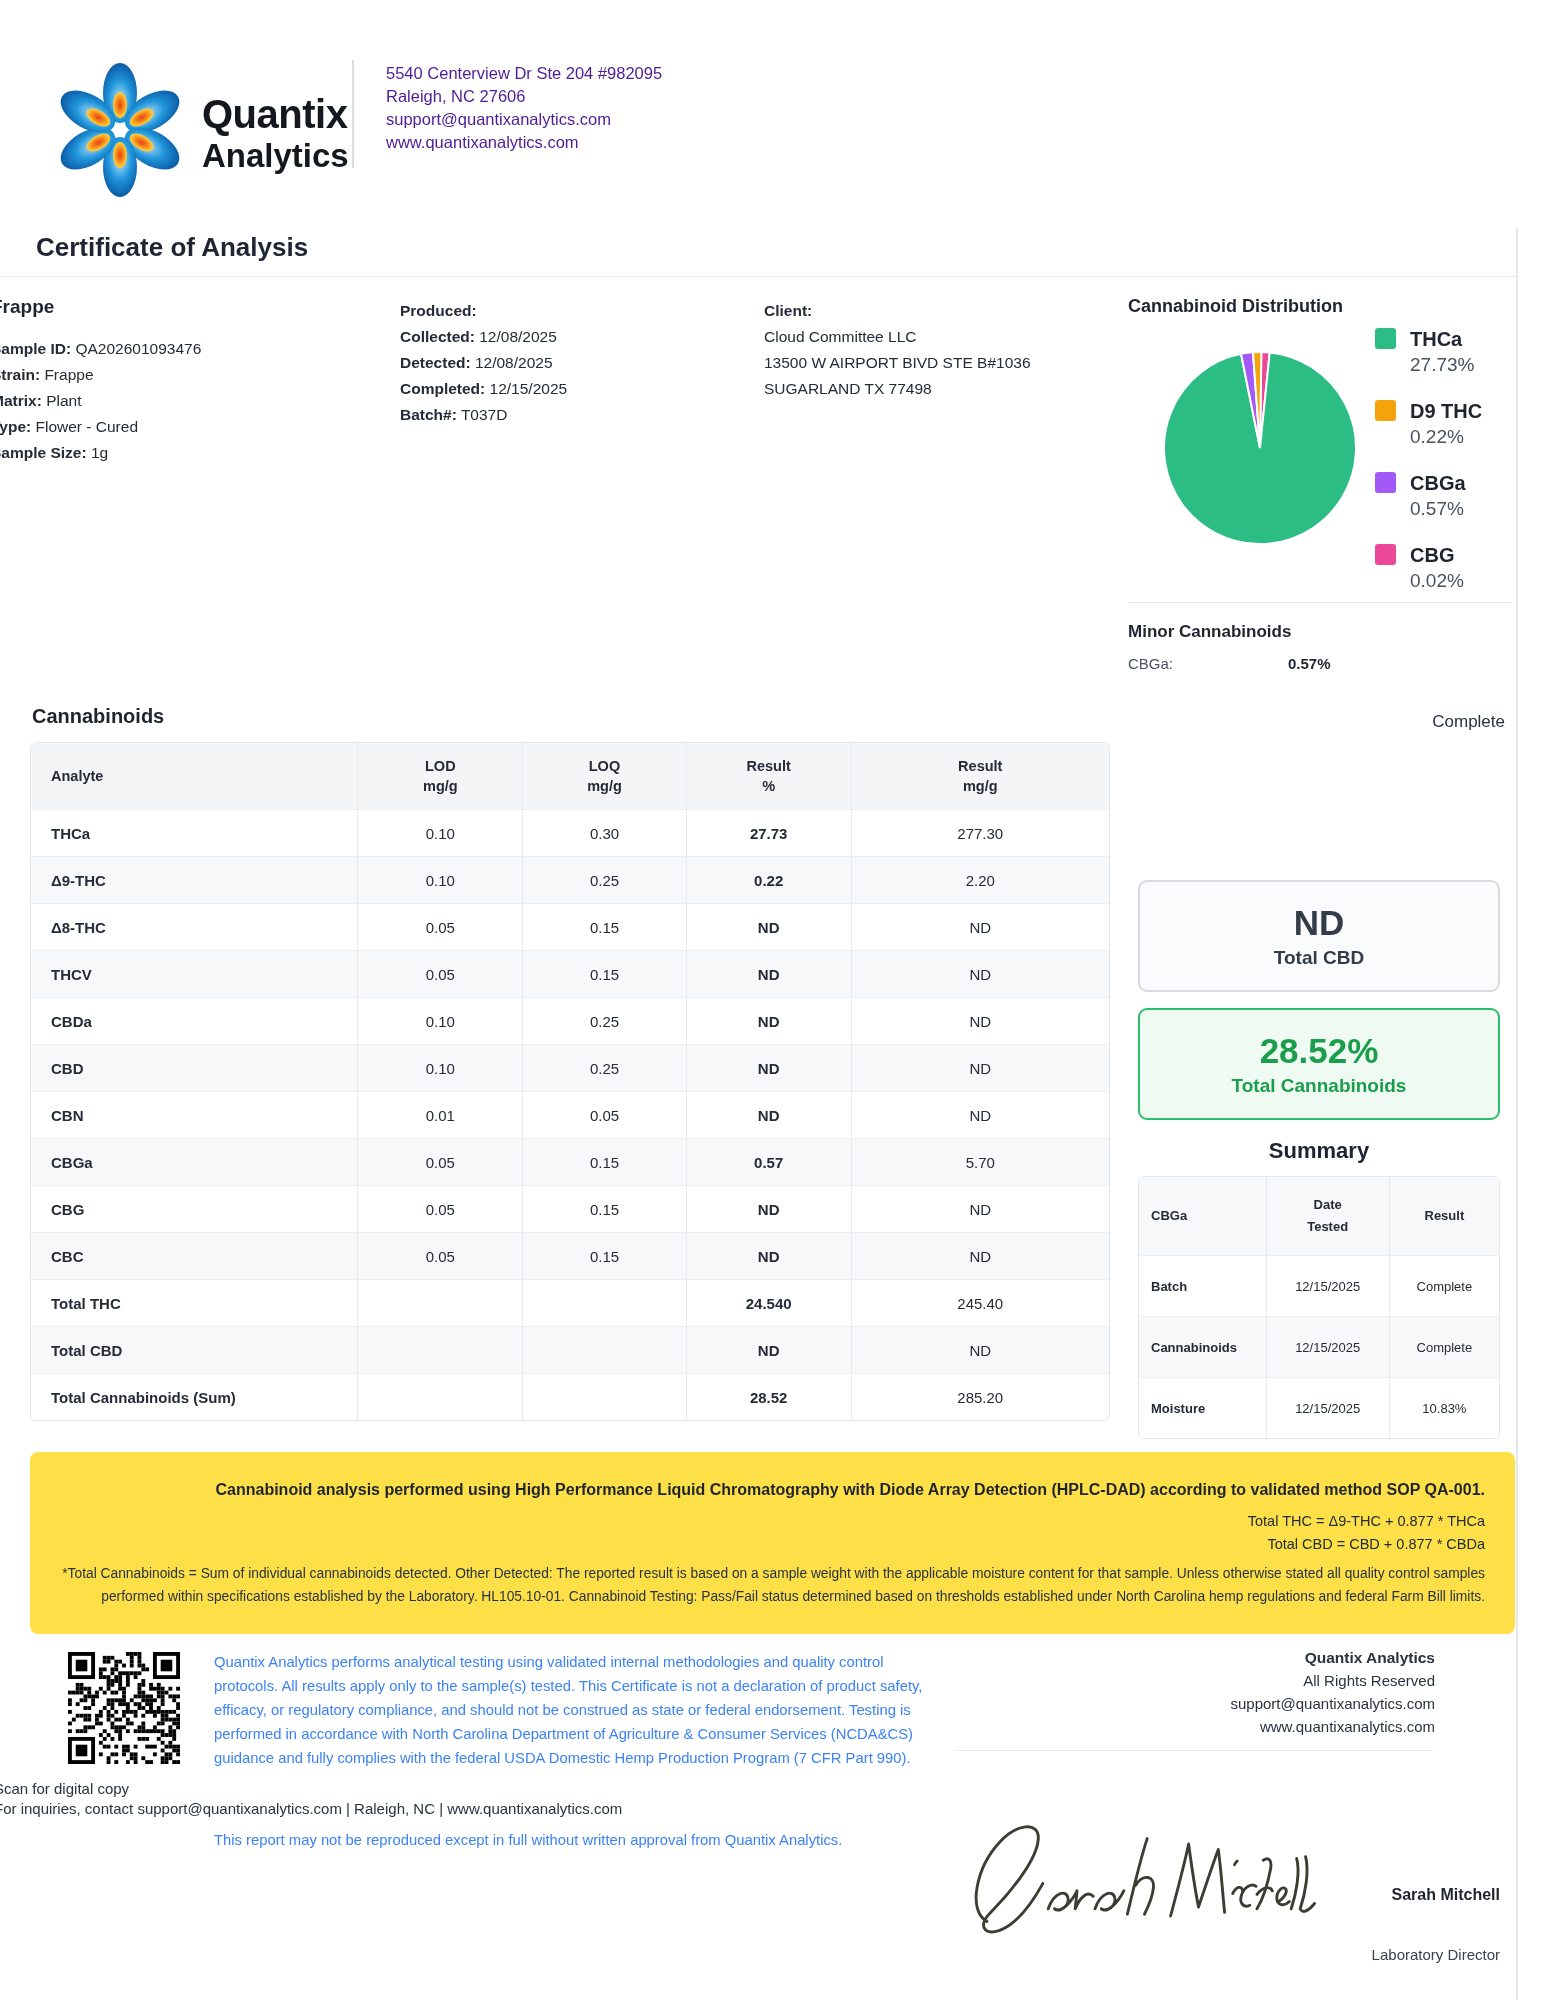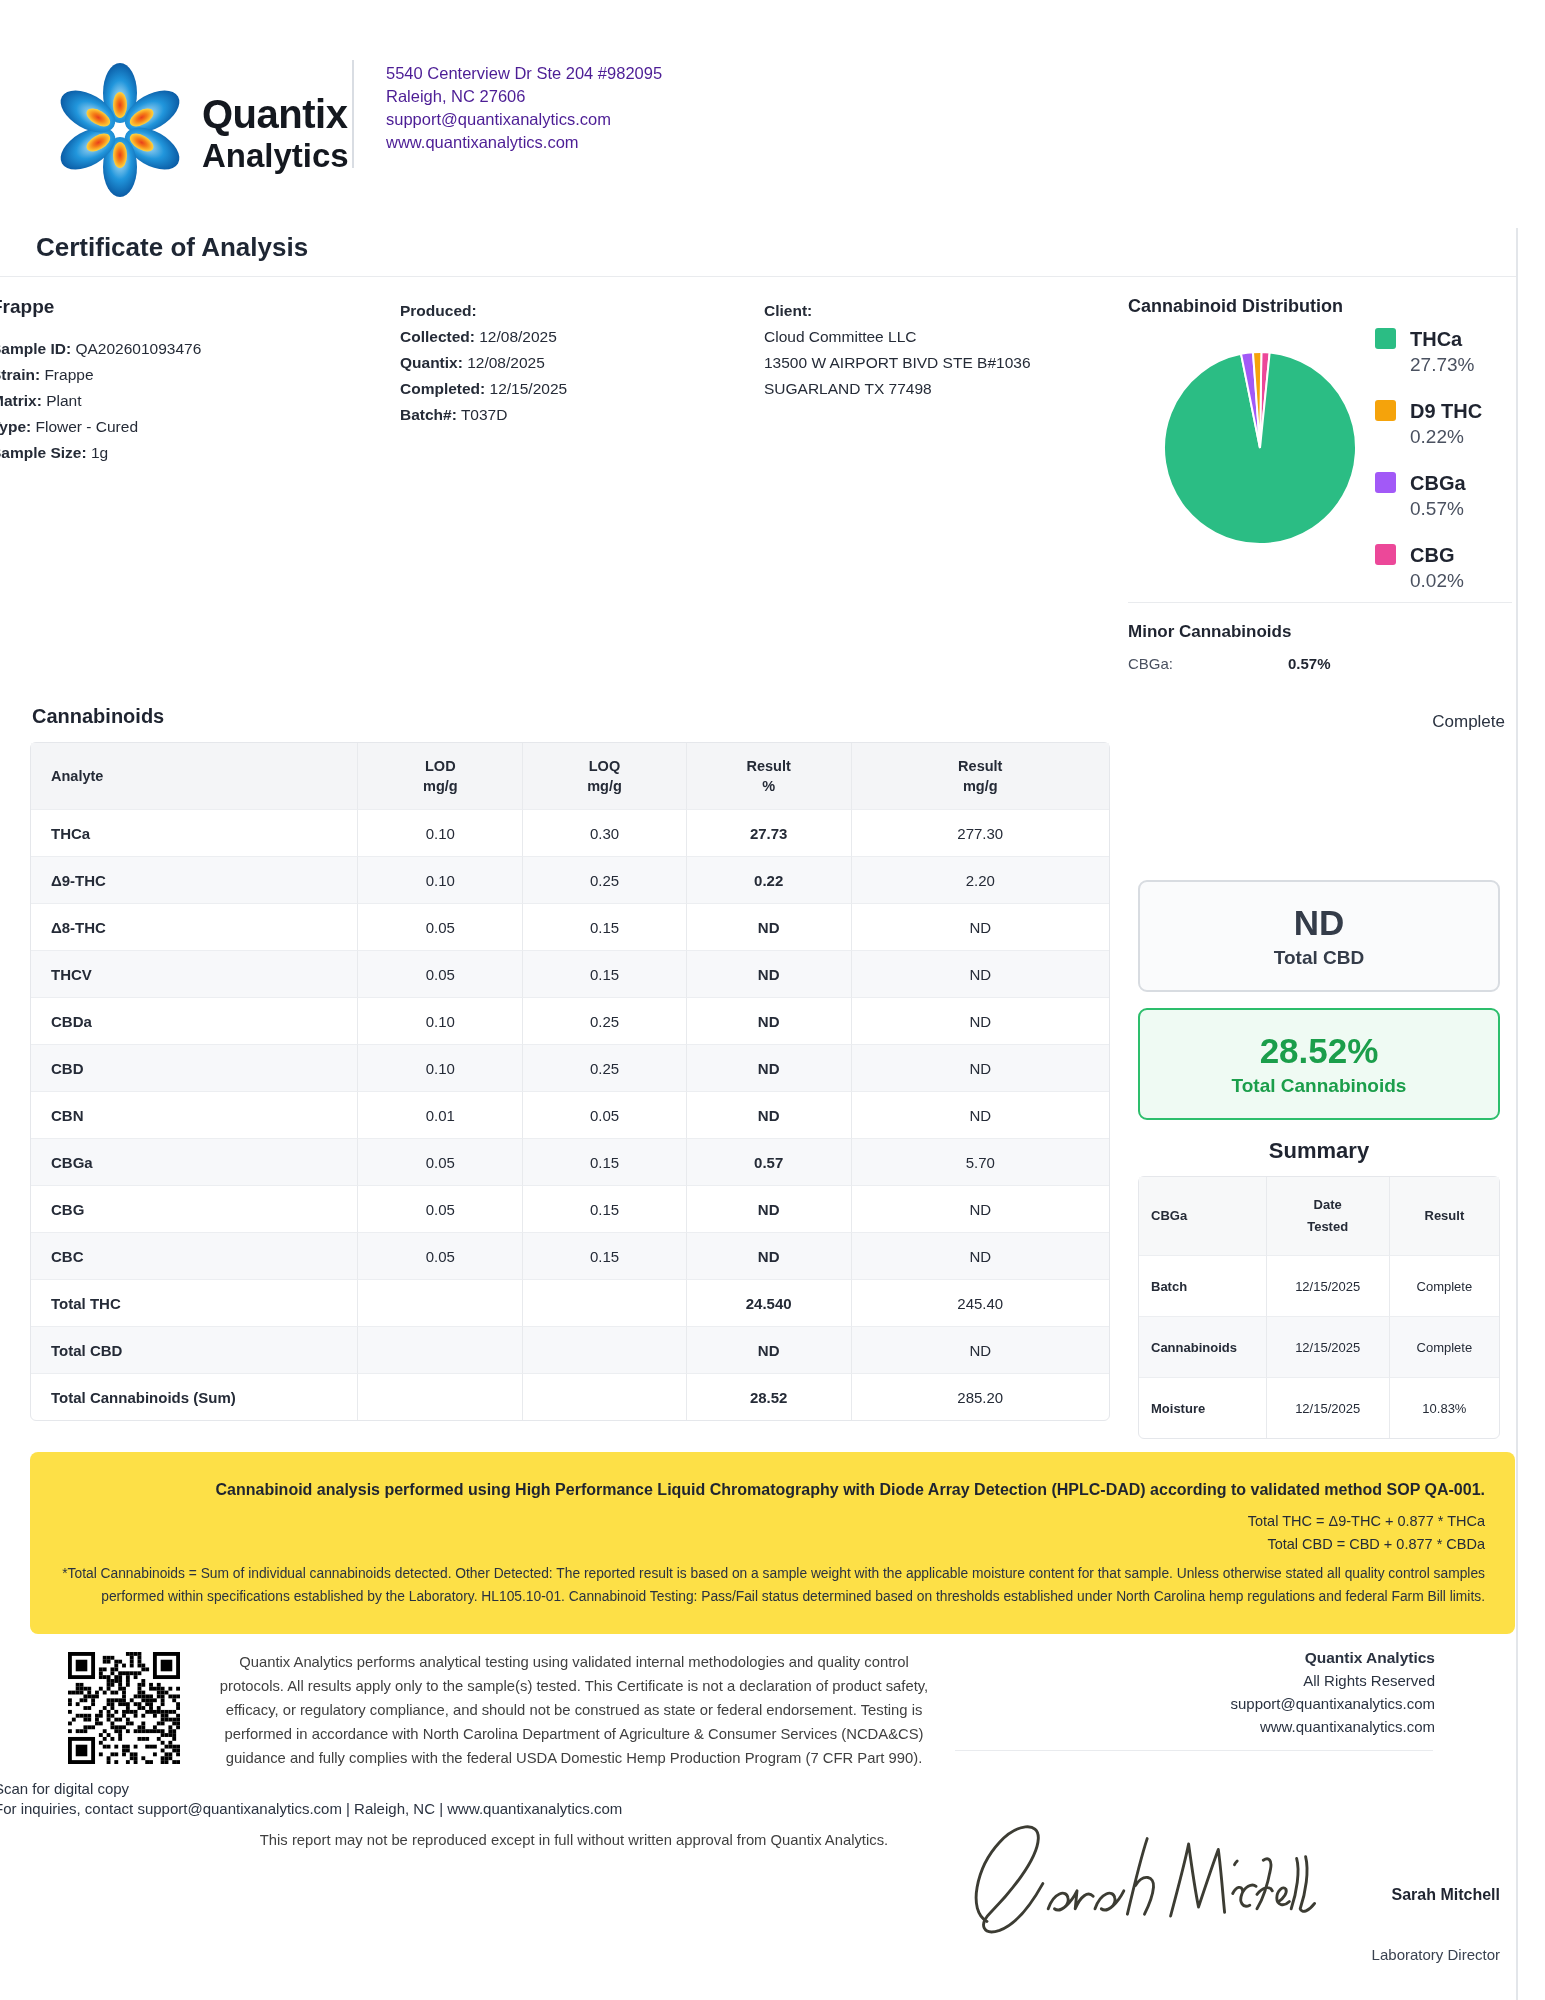--- a/index.html
+++ b/index.html
@@ -57,21 +57,21 @@
   table.sum thead th.first,table.sum tbody td.first{text-align:left;padding-left:12px;}
   table.sum tbody td{height:58px;}
   table.sum tbody td.first{font-weight:bold;}
   table.sum tbody tr:nth-child(even) td{background:#f7f8fa;}
   
   .method{background:#fde047;border-radius:8px;padding:26px 30px;box-sizing:border-box;text-align:right;}
   .method .l1{font-size:16px;font-weight:bold;color:#1f2430;line-height:24px;}
   .method .formula{font-size:14.5px;color:#252b37;line-height:23px;}
   .method .foot{font-size:13.8px;color:#2a3240;line-height:23px;margin-top:6px;}
   
-  .disc{font-size:14.8px;line-height:24px;color:#404040;text-align:center;}
+  .disc{font-size:14.8px;line-height:24px;color:#3b82f6;}
   .qr-caption{font-size:15px;color:#2a3240;}
   .foot-right{font-size:15px;line-height:23px;color:#2a3240;text-align:right;}
   .foot-right .b{font-size:15.5px;}
   .contact-line{font-size:15px;color:#2a3240;}
   .sig-name{font-size:16px;font-weight:bold;color:#1f2430;}
   .sig-sub{font-size:15px;color:#3a4250;line-height:22px;margin-top:40px;}
   .sig-block{text-align:right;}
   .vline-right{width:2px;background:#e3e6ea;}
 </style>
 </head>
@@ -125,21 +125,21 @@
     <div class="info-line"><span class="b">Sample ID:</span> <span>QA202601093476</span></div>
     <div class="info-line"><span class="b">Strain:</span> <span>Frappe</span></div>
     <div class="info-line"><span class="b">Matrix:</span> <span>Plant</span></div>
     <div class="info-line"><span class="b">Type:</span> <span>Flower - Cured</span></div>
     <div class="info-line"><span class="b">Sample Size:</span> <span>1g</span></div>
   </div>
 
   <div class="abs" style="left:400px;top:298px">
     <div class="info-line b">Produced:</div>
     <div class="info-line"><span class="b">Collected:</span> <span>12/08/2025</span></div>
-    <div class="info-line"><span class="b">Quantix:</span> <span>12/08/2025</span></div>
+    <div class="info-line"><span class="b">Detected:</span> <span>12/08/2025</span></div>
     <div class="info-line"><span class="b">Completed:</span> <span>12/15/2025</span></div>
     <div class="info-line"><span class="b">Batch#:</span> <span>T037D</span></div>
   </div>
 
   <div class="abs" style="left:764px;top:298px">
     <div class="info-line b">Client:</div>
     <div class="info-line">Cloud Committee LLC</div>
     <div class="info-line">13500 W AIRPORT BIVD STE B#1036</div>
     <div class="info-line">SUGARLAND TX 77498</div>
   </div>

